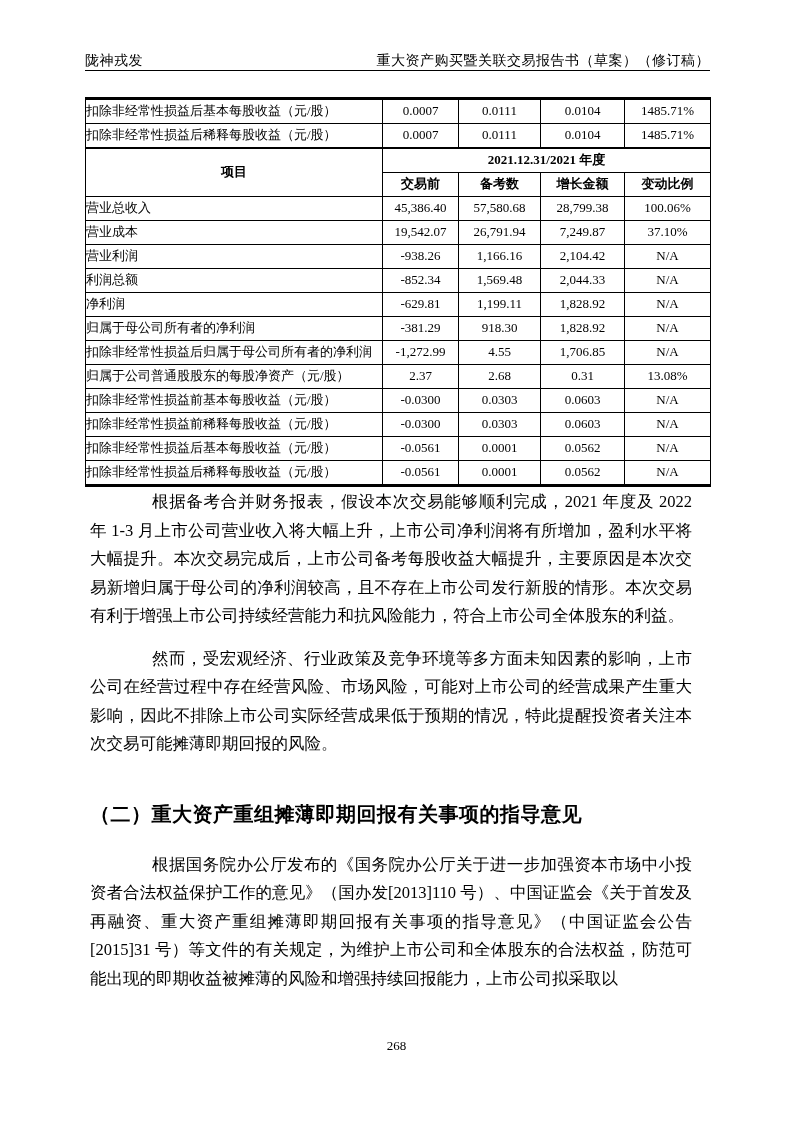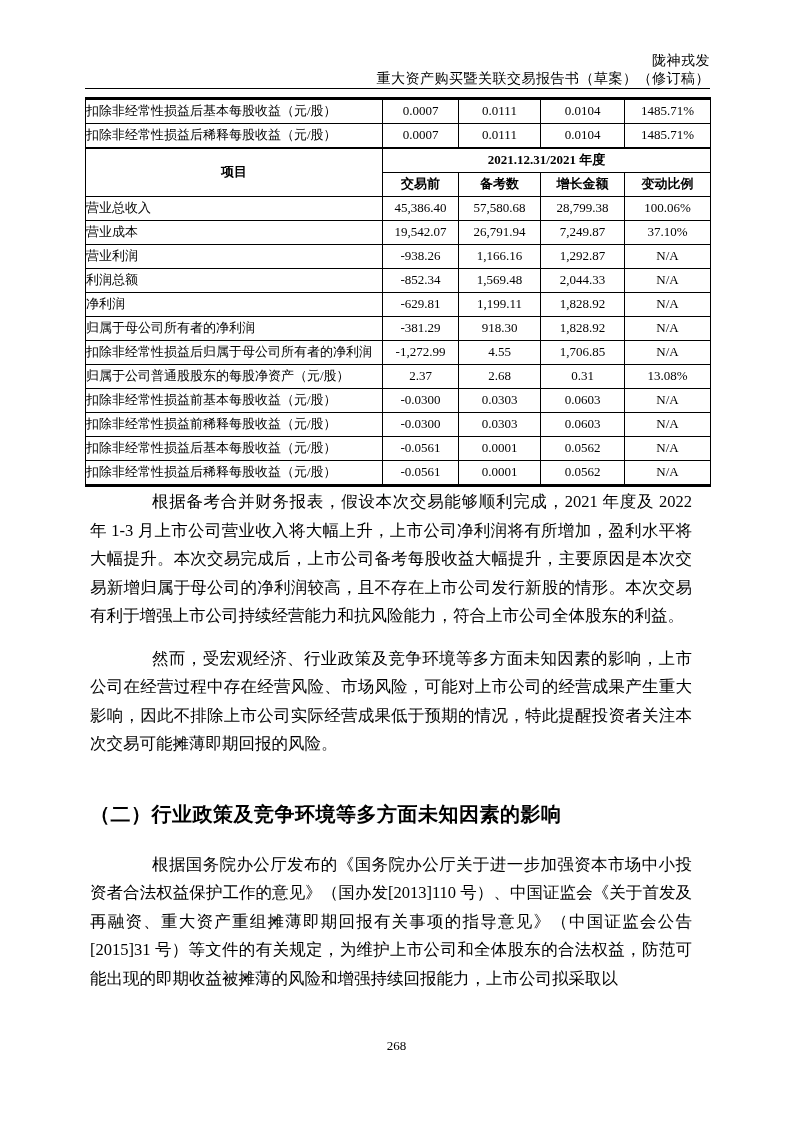--- a/index.html
+++ b/index.html
@@ -19,21 +19,20 @@
     position: absolute;
     top: 52px;
     left: 85px;
     width: 625px;
     display: flex;
     justify-content: space-between;
     align-items: flex-end;
     border-bottom: 1.5px solid #000;
     font-size: 14px;
     letter-spacing: 0.5px;
-    flex-direction: column;
   }
 
   
   .fin-table {
     position: absolute;
     top: 97px;
     left: 85px;
     width: 625px;
     border-collapse: collapse;
     table-layout: fixed;
@@ -146,21 +145,21 @@
         <td class="c-label">营业成本</td>
         <td class="c-num">19,542.07</td>
         <td class="c-num">26,791.94</td>
         <td class="c-num">7,249.87</td>
         <td class="c-num">37.10%</td>
       </tr>
       <tr>
         <td class="c-label">营业利润</td>
         <td class="c-num">-938.26</td>
         <td class="c-num">1,166.16</td>
-        <td class="c-num">1,292.87</td>
+        <td class="c-num">2,104.42</td>
         <td class="c-num na">N/A</td>
       </tr>
       <tr>
         <td class="c-label">利润总额</td>
         <td class="c-num">-852.34</td>
         <td class="c-num">1,569.48</td>
         <td class="c-num">2,044.33</td>
         <td class="c-num na">N/A</td>
       </tr>
       <tr>
@@ -218,21 +217,21 @@
         <td class="c-num">0.0001</td>
         <td class="c-num">0.0562</td>
         <td class="c-num na">N/A</td>
       </tr>
     </tbody>
   </table>
 
   <div class="body-text">
     <p class="para">根据备考合并财务报表，假设本次交易能够顺利完成，2021 年度及 2022 年 1-3 月上市公司营业收入将大幅上升，上市公司净利润将有所增加，盈利水平将大幅提升。本次交易完成后，上市公司备考每股收益大幅提升，主要原因是本次交易新增归属于母公司的净利润较高，且不存在上市公司发行新股的情形。本次交易有利于增强上市公司持续经营能力和抗风险能力，符合上市公司全体股东的利益。</p>
     <p class="para">然而，受宏观经济、行业政策及竞争环境等多方面未知因素的影响，上市公司在经营过程中存在经营风险、市场风险，可能对上市公司的经营成果产生重大影响，因此不排除上市公司实际经营成果低于预期的情况，特此提醒投资者关注本次交易可能摊薄即期回报的风险。</p>
-    <h2 class="sec-heading">（二）行业政策及竞争环境等多方面未知因素的影响</h2>
+    <h2 class="sec-heading">（二）重大资产重组摊薄即期回报有关事项的指导意见</h2>
     <p class="para last">根据国务院办公厅发布的《国务院办公厅关于进一步加强资本市场中小投资者合法权益保护工作的意见》（国办发[2013]110 号）、中国证监会《关于首发及再融资、重大资产重组摊薄即期回报有关事项的指导意见》（中国证监会公告[2015]31 号）等文件的有关规定，为维护上市公司和全体股东的合法权益，防范可能出现的即期收益被摊薄的风险和增强持续回报能力，上市公司拟采取以</p>
   </div>
 
   <div class="doc-footer">
     <span>268</span>
   </div>
 
 </div>
 
 </body></html>

